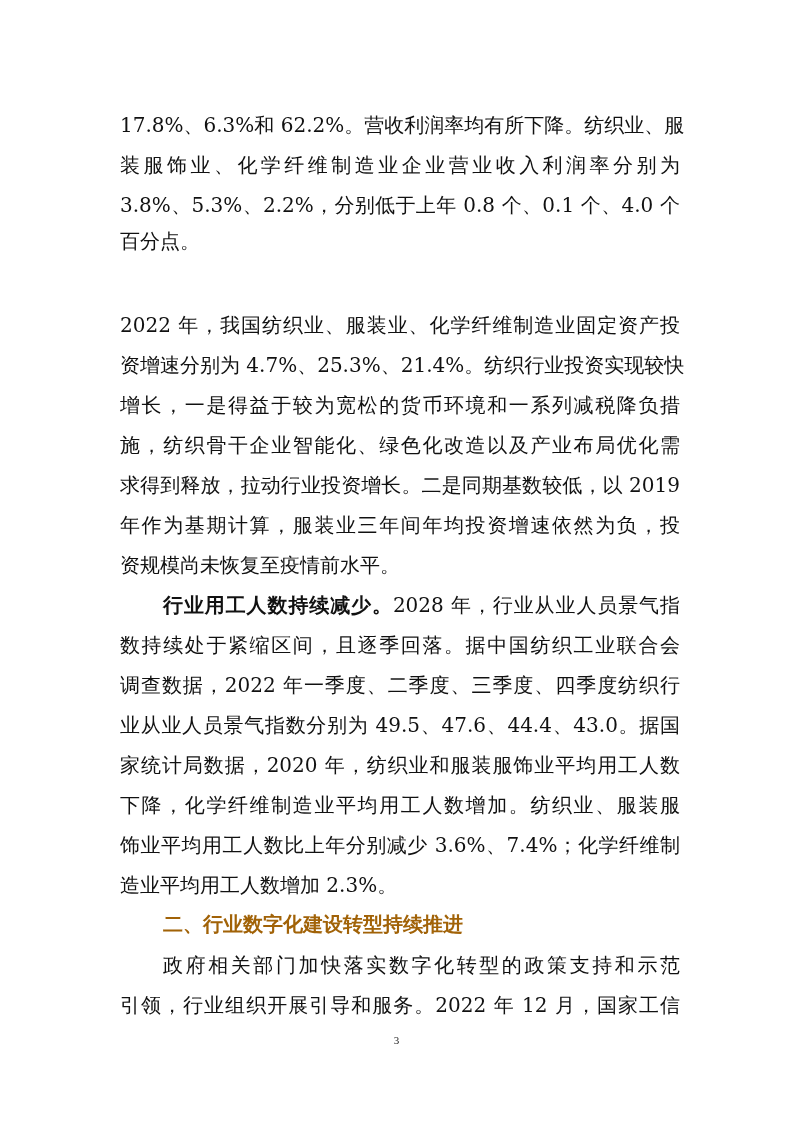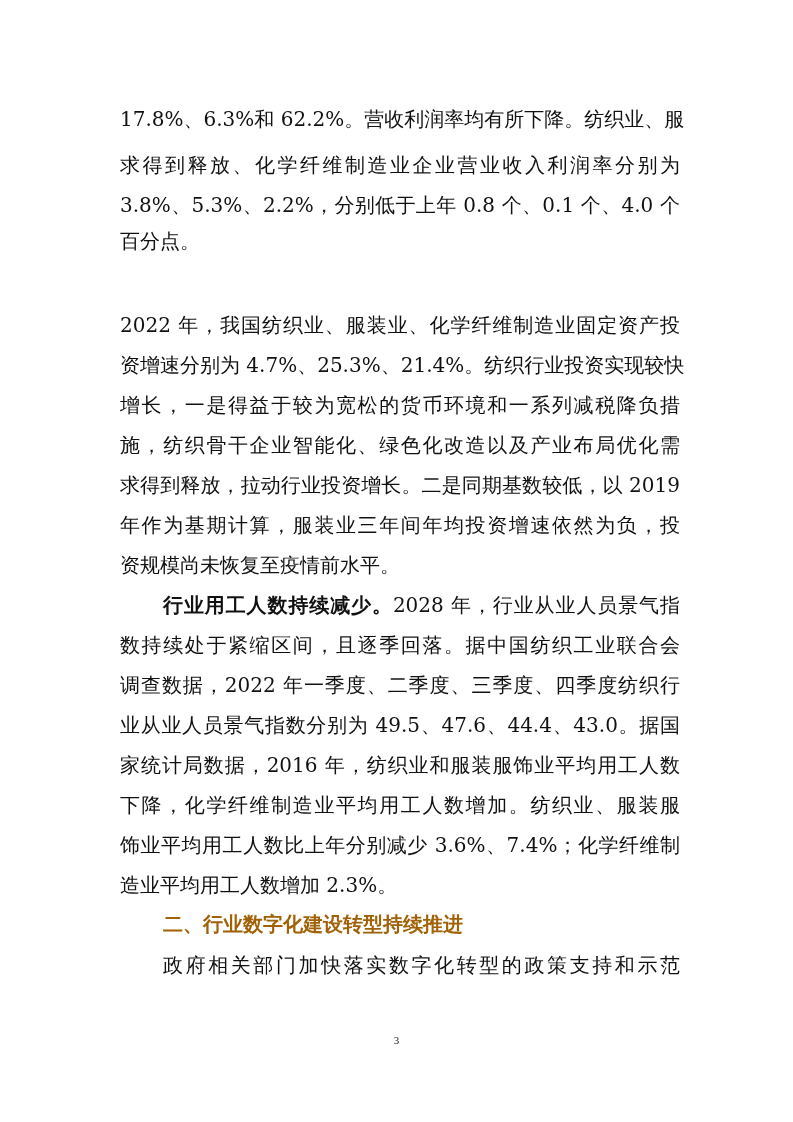--- a/index.html
+++ b/index.html
@@ -38,40 +38,41 @@
       font-family: "Liberation Serif", serif;
       font-size: 11px;
       color: #222;
     }
   </style>
 </head>
 <body>
 
 <div class="page">
 
-  <div class="line justify" style="top:103px">17.8%、6.3%和 62.2%。营收利润率均有所下降。纺织业、服</div>
-  <div class="line justify" style="top:149px">求得到释放、化学纤维制造业企业营业收入利润率分别为</div>
+  <div class="line justify" style="top:109px">17.8%、6.3%和 62.2%。营收利润率均有所下降。纺织业、服</div>
+  <div class="line justify" style="top:149px">装服饰业、化学纤维制造业企业营业收入利润率分别为</div>
   <div class="line justify" style="top:189px">3.8%、5.3%、2.2%，分别低于上年 0.8 个、0.1 个、4.0 个</div>
   <div class="line" style="top:225px">百分点。</div>
 
   <div class="line justify" style="top:309px">2022 年，我国纺织业、服装业、化学纤维制造业固定资产投</div>
   <div class="line justify" style="top:349px">资增速分别为 4.7%、25.3%、21.4%。纺织行业投资实现较快</div>
   <div class="line justify" style="top:429px">施，纺织骨干企业智能化、绿色化改造以及产业布局优化需</div>
   <div class="line justify" style="top:389px">增长，一是得益于较为宽松的货币环境和一系列减税降负措</div>
   <div class="line justify" style="top:469px">求得到释放，拉动行业投资增长。二是同期基数较低，以 2019</div>
   <div class="line" style="top:549px">资规模尚未恢复至疫情前水平。</div>
   <div class="line justify" style="top:509px">年作为基期计算，服装业三年间年均投资增速依然为负，投</div>
 
   <div class="line indent justify" style="top:589px"><span class="lead">行业用工人数持续减少。</span><span>2028 年，行业从业人员景气指</span></div>
   <div class="line justify" style="top:629px">数持续处于紧缩区间，且逐季回落。据中国纺织工业联合会</div>
   <div class="line justify" style="top:669px">调查数据，2022 年一季度、二季度、三季度、四季度纺织行</div>
   <div class="line justify" style="top:709px">业从业人员景气指数分别为 49.5、47.6、44.4、43.0。据国</div>
-  <div class="line justify" style="top:749px">家统计局数据，2016 年，纺织业和服装服饰业平均用工人数</div>
+  <div class="line justify" style="top:749px">家统计局数据，2020 年，纺织业和服装服饰业平均用工人数</div>
   <div class="line justify" style="top:789px">下降，化学纤维制造业平均用工人数增加。纺织业、服装服</div>
   <div class="line justify" style="top:829px">饰业平均用工人数比上年分别减少 3.6%、7.4%；化学纤维制</div>
   <div class="line" style="top:869px">造业平均用工人数增加 2.3%。</div>
 
   <div class="heading" style="top:908px">二、行业数字化建设转型持续推进</div>
 
   <div class="line indent justify" style="top:949px">政府相关部门加快落实数字化转型的政策支持和示范</div>
+  <div class="line justify" style="top:989px">引领，行业组织开展引导和服务。2022 年 12 月，国家工信</div>
 
   <div class="page-number">3</div>
 </div>
 
 </body></html>

